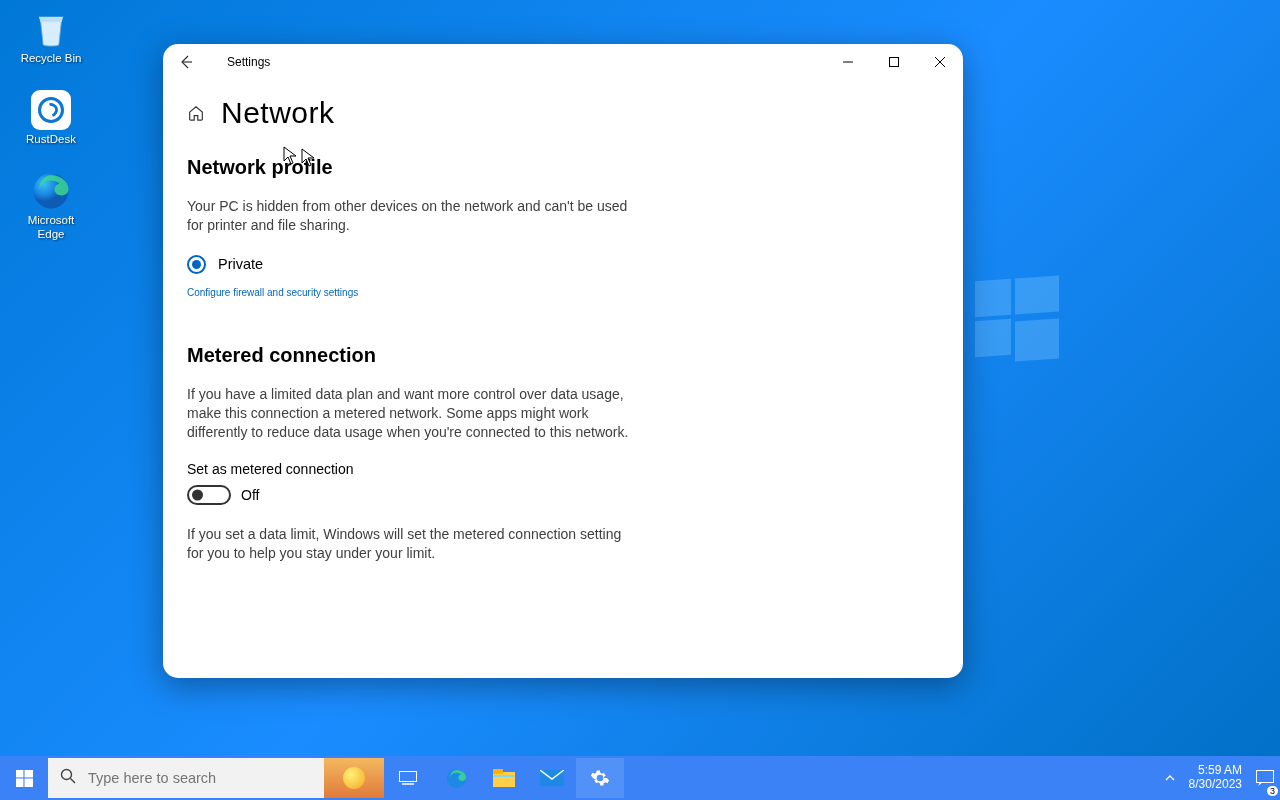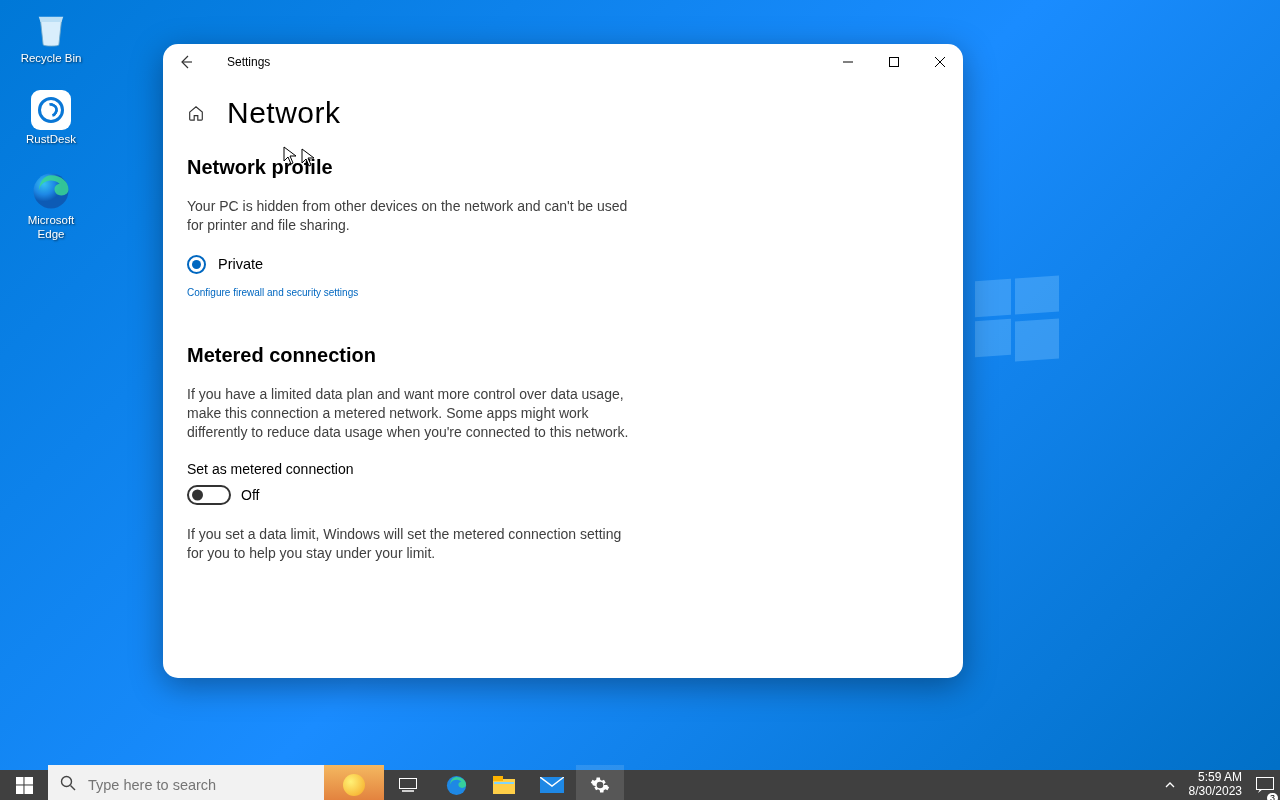--- a/index.html
+++ b/index.html
@@ -31,21 +31,21 @@
   .titlebar { height: 36px; display:flex; align-items:center; }
   .titlebar .back { width:46px; height:36px; display:flex; align-items:center; justify-content:center; cursor:pointer; }
   .titlebar .appname { font-size: 12px; color:#000; margin-left: 18px; }
   .titlebar .spacer { flex:1; }
   .titlebar .wbtn { width:46px; height:36px; display:flex; align-items:center; justify-content:center; cursor:pointer; }
 
   .content { padding: 0 24px 12px 24px; height: 598px; overflow-y:auto; position:relative;}
   .content::-webkit-scrollbar { width:4px; }
   .content::-webkit-scrollbar-thumb { background:#999; }
 
-  .page-head { display:flex; align-items:center; gap:22px; margin-top:16px; margin-bottom:26px; }
+  .page-head { display:flex; align-items:center; gap:16px; margin-top:16px; margin-bottom:26px; }
   .page-head .home-ic { width:18px; height:18px; cursor:pointer; color:#333;}
   .page-head h1 { font-size: 30px; font-weight: 400; letter-spacing:0.5px;}
 
   h2.section { font-size: 20px; font-weight: 600; margin-bottom: 18px; }
   h2.section.mt { margin-top: 44px; }
 
   .radio-row { display:flex; align-items:center; gap:12px; margin-bottom:8px; cursor:pointer; }
   .radio-row .rcircle {
     width:19px; height:19px; border:2px solid #333; border-radius:50%;
     display:flex; align-items:center; justify-content:center; flex-shrink:0;
@@ -70,22 +70,22 @@
   .toggle .knob { width:11px; height:11px; background:#333; border-radius:50%;
     position:absolute; left:3px; top:50%; transform:translateY(-50%); }
   .toggle-state { font-size:14px; }
 
   
   .cursor { position:absolute; pointer-events:none; }
   .cursor svg { width:16px; height:20px; }
 
   
   .taskbar {
-    position:absolute; bottom:0; left:0; right:0; height:30px;
-    background:#404040; display:flex; align-items:center; color:#fff;
+    position:absolute; bottom:0; left:0; right:0; height:44px;
+    background:#3b82f6; display:flex; align-items:center; color:#fff;
   }
   .tbtn { width:48px; height:40px; display:flex; align-items:center; justify-content:center; cursor:pointer; }
   .search {
     width:336px; height:40px; background:#f2f2f2; color:#555;
     display:flex; align-items:center; padding:0 12px; gap:12px; cursor:text;
     position:relative; overflow:hidden;
   }
   .search input { border:none; outline:none; background:transparent; font-size:14.5px; flex:1; color:#333;}
   .search .widget {
     position:absolute; right:0; top:0; bottom:0; width:60px;

